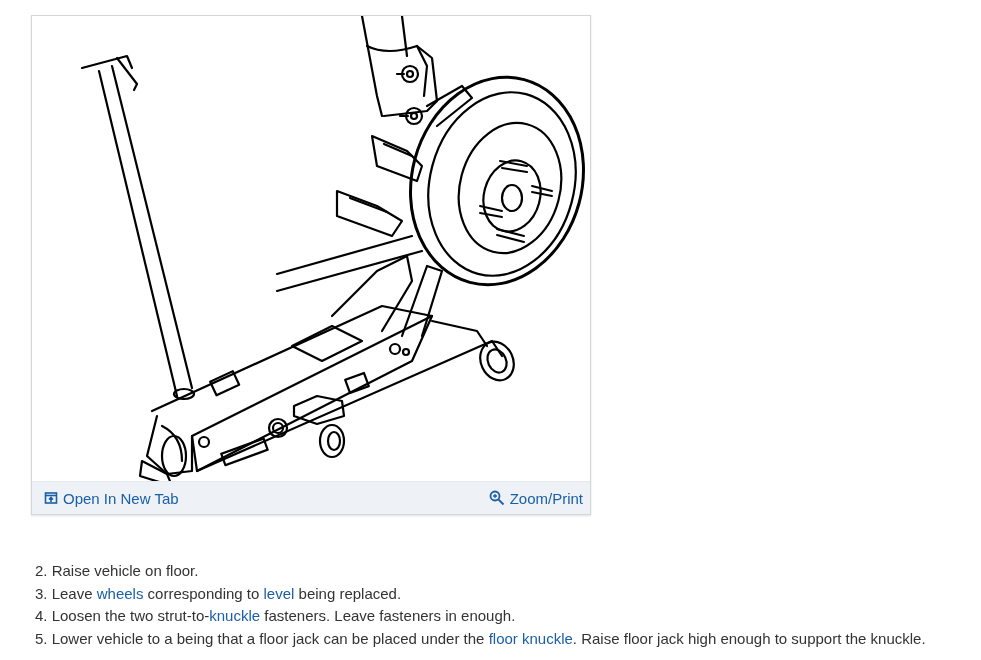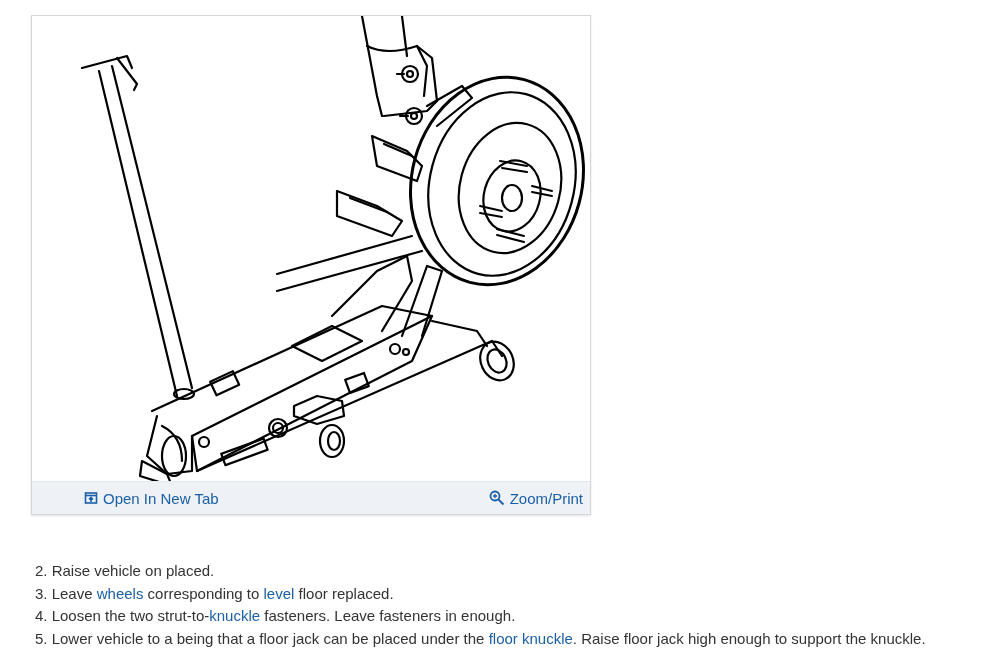--- a/index.html
+++ b/index.html
@@ -7,21 +7,21 @@
          font-family: "Liberation Sans", sans-serif; }
   .figure { position: absolute; left: 31px; top: 15px; width: 560px; height: 500px;
             border: 1px solid #d6d6d6; box-sizing: border-box; background: #fff;
             box-shadow: 0 1px 2px rgba(0,0,0,0.12); }
   .figure svg.art { position: absolute; left: 0; top: 0; }
   .caption-bar { position: absolute; left: 0; right: 0; bottom: 0; height: 33px;
                  background: #eef2f6; border-top: 1px solid #e3e8ee;
                  display: flex; align-items: center; justify-content: space-between;
                  padding: 0 7px 0 12px; box-sizing: border-box; }
   .cap-link { display: flex; align-items: center; color: #1a5fa8; font-size: 15px;
-              cursor: pointer; text-decoration: none; margin-left: 40px; }
+              cursor: pointer; text-decoration: none; }
   .cap-link svg { margin-right: 5px; }
   .steps { position: absolute; left: 35px; top: 560px; margin: 0; padding: 0;
            list-style: none; font-size: 15px; line-height: 22.5px; color: #333; }
   .steps li { white-space: nowrap; }
   .lnk { color: #1a5fa8; cursor: pointer; }
 </style>
 </head>
 <body>
 
 <div class="figure">
@@ -117,24 +117,24 @@
         <path d="M9.5 9.5 L14.5 14.5"></path>
         <path d="M6 4 V8 M4 6 H8" stroke-width="1.3"></path>
       </svg>
       <span>Zoom/Print</span>
     </a>
   </div>
 </div>
 
 <ul class="steps">
   <li>
-    <span>2.</span><span> Raise vehicle on placed.</span>
+    <span>2.</span><span> Raise vehicle on floor.</span>
   </li>
   <li>
-    <span>3.</span><span> Leave </span><span class="lnk">wheels</span><span> corresponding to </span><span class="lnk">level</span><span> floor replaced.</span>
+    <span>3.</span><span> Leave </span><span class="lnk">wheels</span><span> corresponding to </span><span class="lnk">level</span><span> being replaced.</span>
   </li>
   <li>
     <span>4.</span><span> Loosen the two strut-to-</span><span class="lnk">knuckle</span><span> fasteners. Leave fasteners in enough.</span>
   </li>
   <li>
     <span>5.</span><span> Lower vehicle to a being that a floor jack can be placed under the </span><span class="lnk">floor knuckle</span><span>. Raise floor jack high enough to support the knuckle.</span>
   </li>
 </ul>
 
 </body></html>

